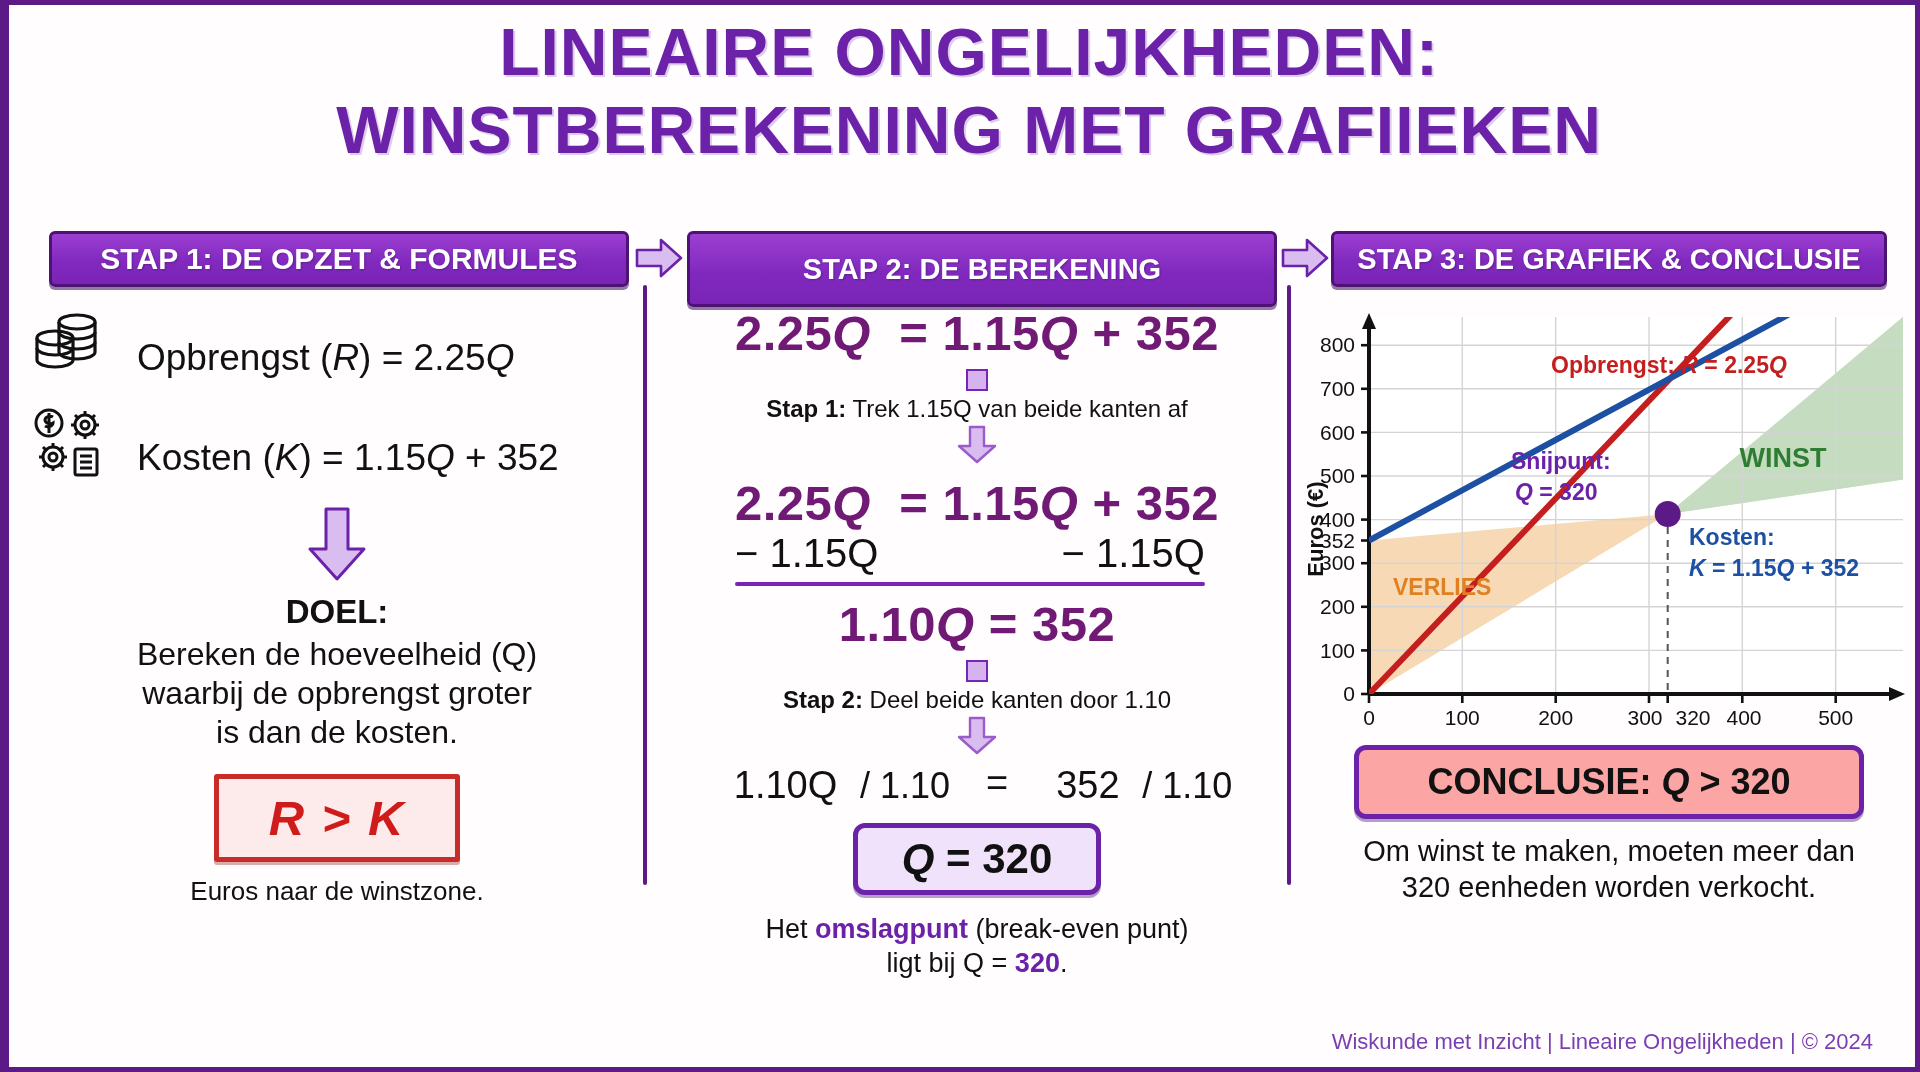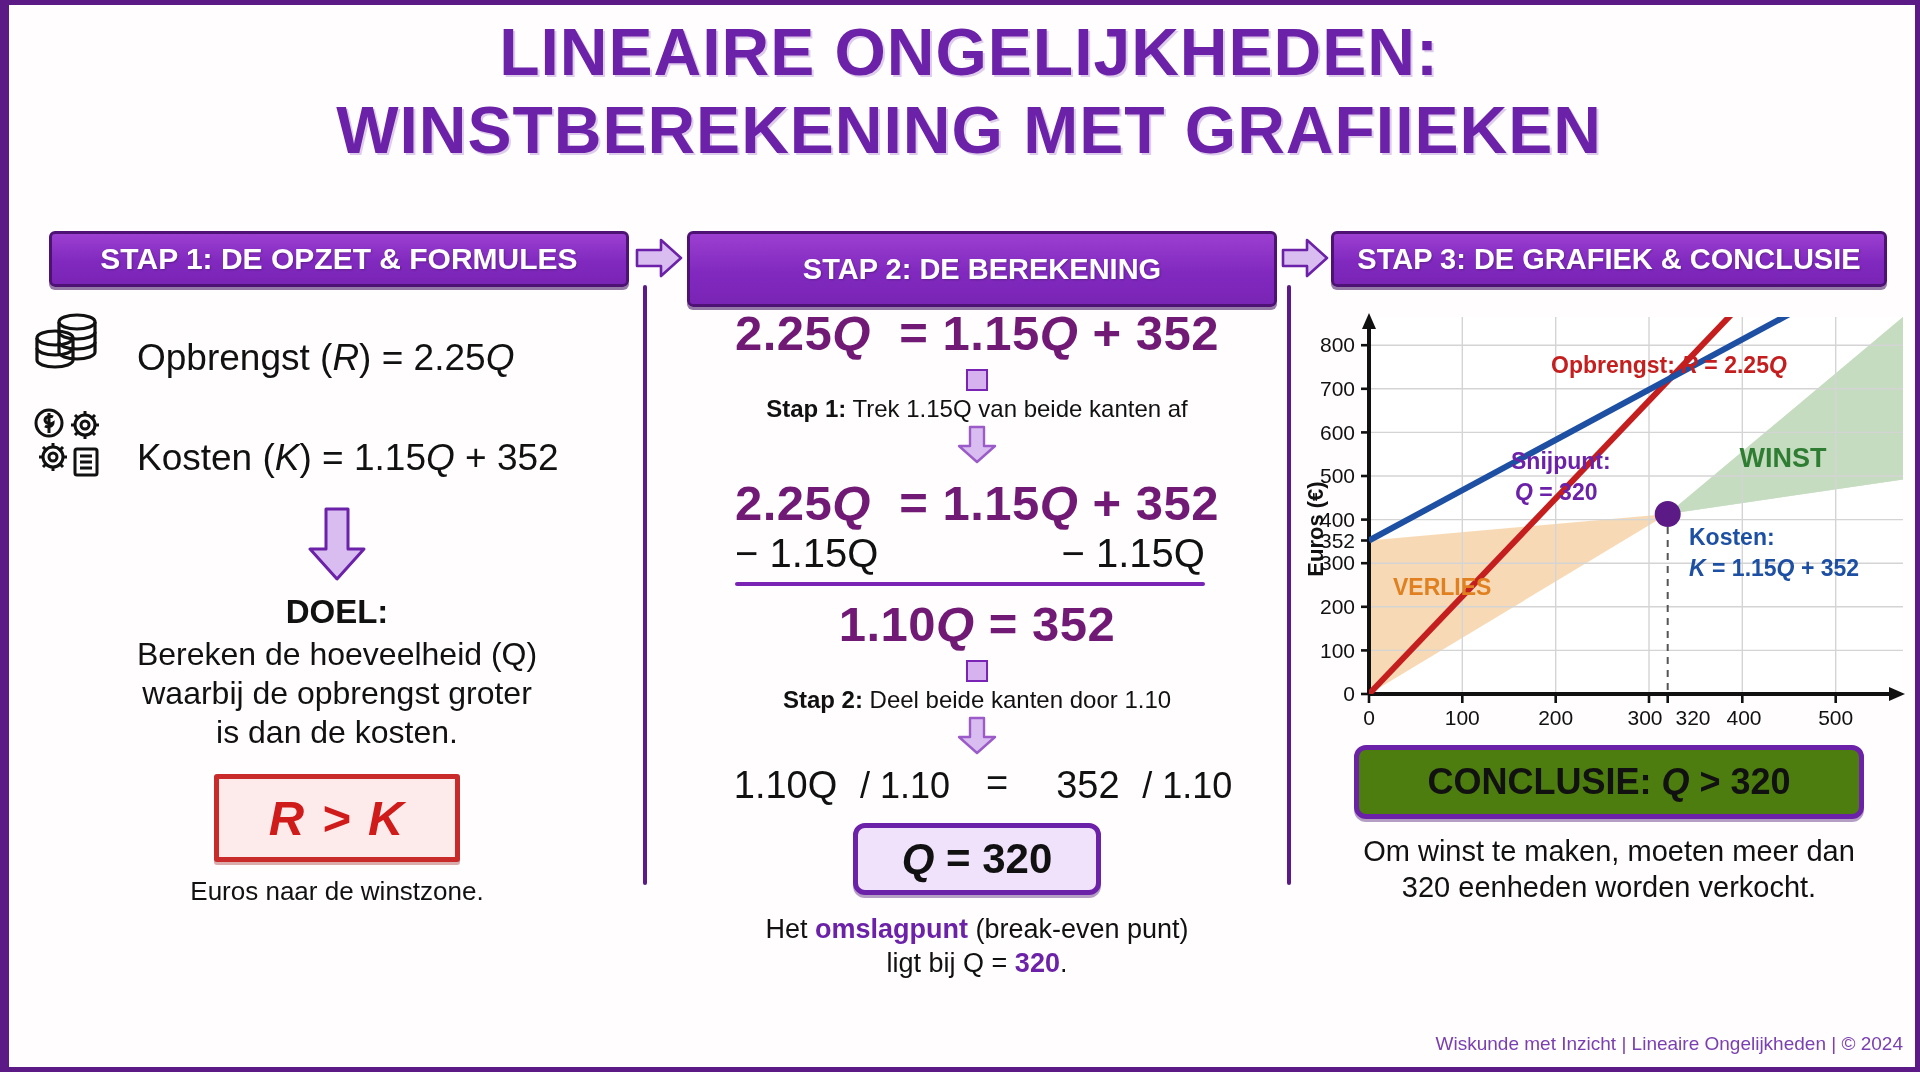--- a/index.html
+++ b/index.html
@@ -115,32 +115,32 @@
   .omslag{font-size:27px;color:#111;margin-top:18px;line-height:1.25;}
   .omslag b{color:#6b21a8;}
   .omslag .num{color:#6b21a8;font-weight:bold;}
 
   
   .col3{position:absolute;left:1288px;top:294px;width:624px;}
   .chartbox{position:relative;width:612px;height:430px;margin-left:4px;}
 
   .concl-box{
     margin:16px auto 0 auto;width:500px;height:64px;
-    background:#4d7c0f;border:5px solid #6b21a8;border-radius:12px;
+    background:#fca5a5;border:5px solid #6b21a8;border-radius:12px;
     display:flex;align-items:center;justify-content:center;
     box-shadow:0 3px 0 rgba(70,16,110,0.4);
   }
   .concl-text{font-size:36px;font-weight:bold;color:#111;}
   .concl-text em{font-style:italic;}
   .concl-sub{text-align:center;font-size:29px;color:#111;margin-top:14px;line-height:1.25;}
 
   
   .footer{
-    position:absolute;right:12px;bottom:12px;
-    font-size:19px;color:#7a3fb0;
+    position:absolute;right:42px;bottom:12px;
+    font-size:22px;color:#7a3fb0;
   }
 </style>
 </head>
 <body>
 
 <div class="poster">
 
   <div class="title-wrap">
     <div class="title-line l1">LINEAIRE ONGELIJKHEDEN:</div>
     <div class="title-line l2">WINSTBEREKENING MET GRAFIIEKEN</div>

